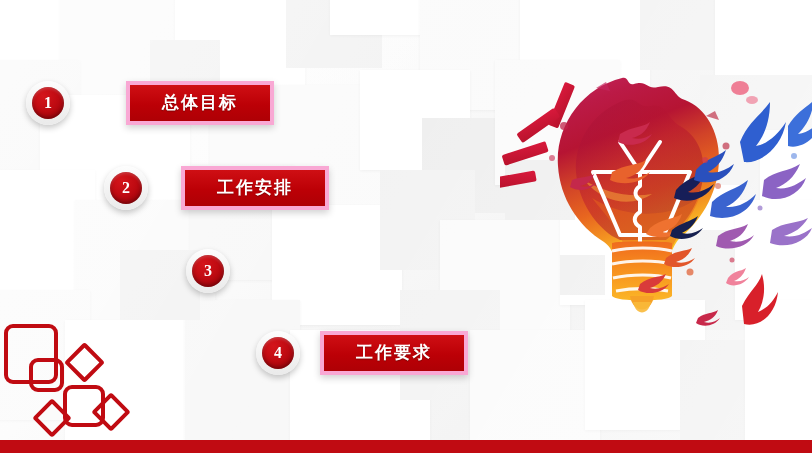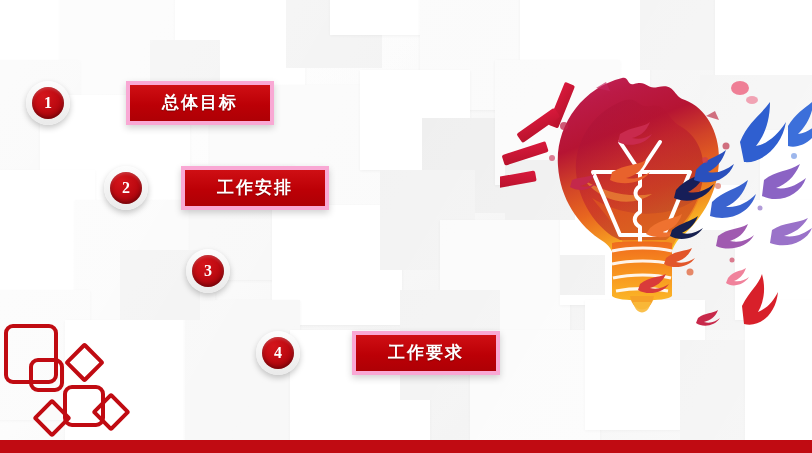--- a/index.html
+++ b/index.html
@@ -307,21 +307,21 @@
     <div class="step" style="left:186px;top:249px;">
       <div class="badge">
         <div class="inner">3</div>
       </div>
     </div>
 
     <div class="step" style="left:256px;top:331px;">
       <div class="badge">
         <div class="inner">4</div>
       </div>
-      <div class="plate" style="margin-left:52px;">
+      <div class="plate" style="margin-left:20px;">
         <div class="bar" style="width:140px;">工作要求</div>
       </div>
     </div>
   </div>
 
   <div class="ornaments">
     <div class="orn rsq" style="left:4px;top:14px;width:46px;height:52px;"></div>
     <div class="orn rsq" style="left:29px;top:48px;width:27px;height:26px;"></div>
     <div class="orn dia" style="left:70px;top:38px;width:21px;height:21px;"></div>
     <div class="orn rsq" style="left:63px;top:75px;width:34px;height:34px;"></div>

